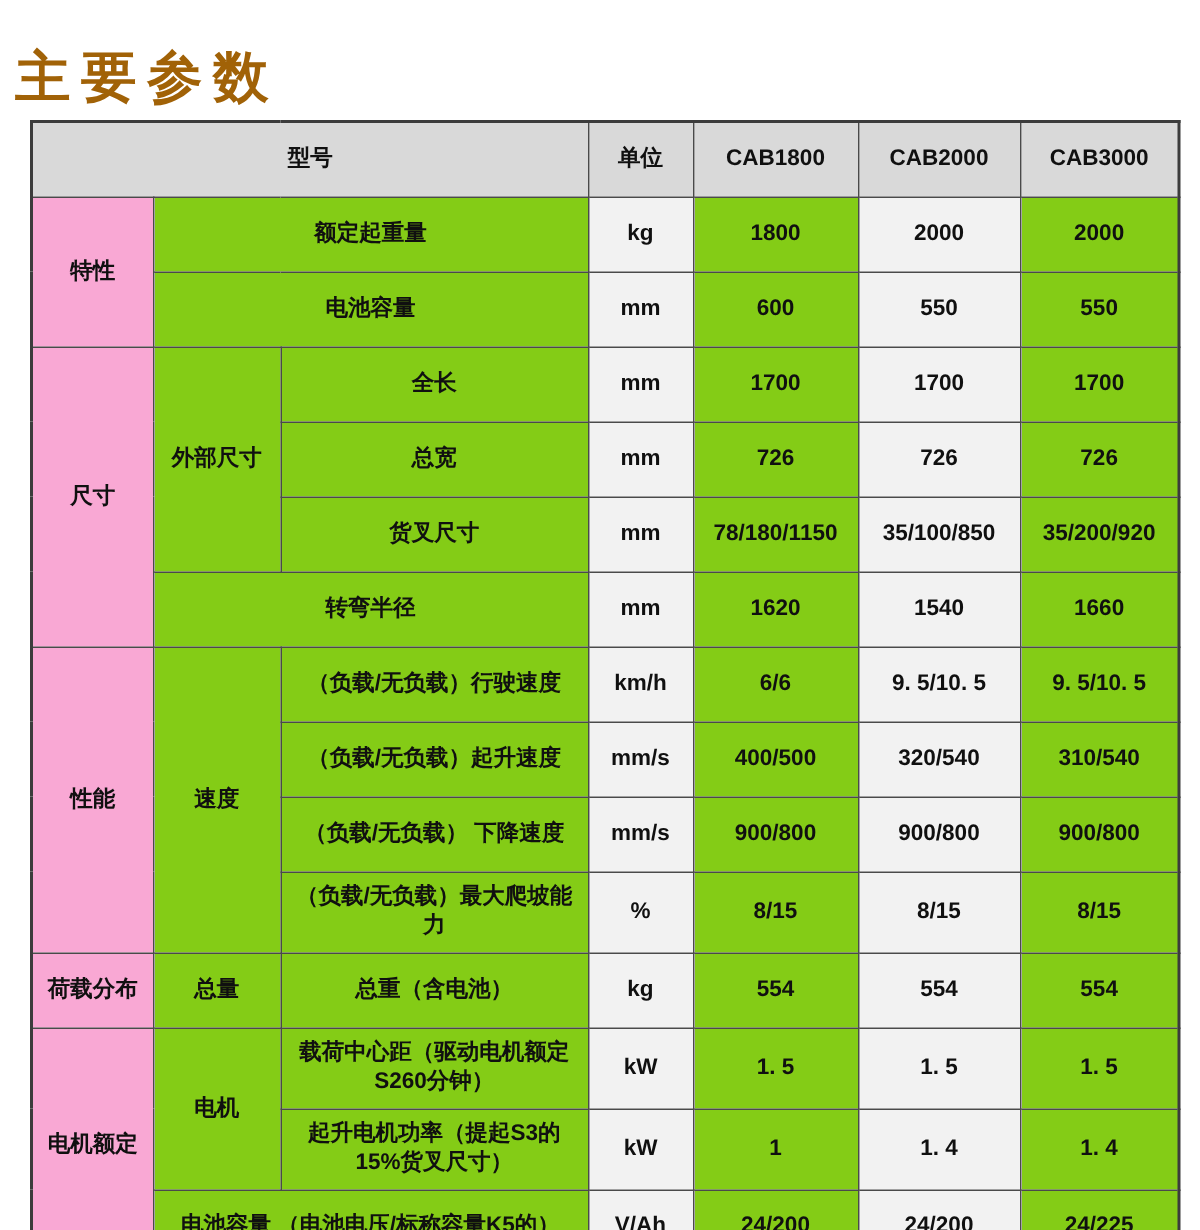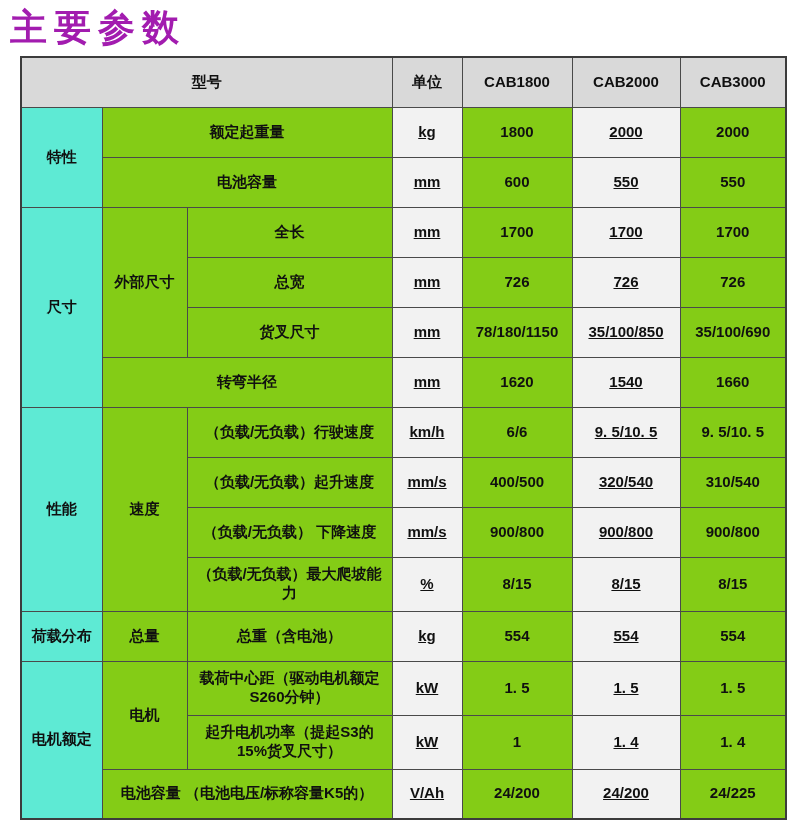--- a/index.html
+++ b/index.html
@@ -5,24 +5,25 @@
   html,body{margin:0;padding:0;background:#ffffff;}
   body{
     width:800px;height:820px;overflow:hidden;
     font-family:"Liberation Sans","DejaVu Sans",sans-serif;
     color:#111;
   }
   .page-title{
     font-size:37px;
     font-weight:bold;
     letter-spacing:7px;
-    color:#a21caf;
+    color:#a16207;
     padding:6px 0 0 10px;
     line-height:1.2;
     height:50px;
+    margin-top:24px;
   }
   table.spec{
     border-collapse:collapse;
     table-layout:fixed;
     width:765px;
     margin-left:20px;
     border:2px solid #3c3c3c;
     padding-left:32px;
   }
   table.spec td, table.spec th{
@@ -32,24 +33,24 @@
     text-align:center;
     vertical-align:middle;
     padding:2px 6px;
     line-height:1.25;
     color:#101010;
     overflow:hidden;
   }
   tr{height:50px;}
   tr.tall{height:54px;}
   .hdr{background:#d9d9d9;}
-  .colgray{background:#f2f2f2;text-decoration:underline;}
+  .colgray{background:#f2f2f2;}
   .white{background:#84cc16;}
   .left{text-align:left;}
-  .sec{background:#5eead4;}
+  .sec{background:#f9a8d4;}
 </style>
 </head>
 <body>
 
 <div class="page-title">主要参数</div>
 
 <table class="spec">
   <colgroup>
     <col style="width:81px">
       <col style="width:85px">
@@ -99,21 +100,21 @@
     <td class="colgray">mm</td>
     <td class="white">726</td>
     <td class="colgray">726</td>
     <td class="white">726</td>
   </tr>
   <tr>
     <td class="white">货叉尺寸</td>
     <td class="colgray">mm</td>
     <td class="white">78/180/1150</td>
     <td class="colgray">35/100/850</td>
-    <td class="white">35/100/690</td>
+    <td class="white">35/200/920</td>
   </tr>
   <tr>
     <td class="white" colspan="2">转弯半径</td>
     <td class="colgray">mm</td>
     <td class="white">1620</td>
     <td class="colgray">1540</td>
     <td class="white">1660</td>
   </tr>
 
   <tr>

